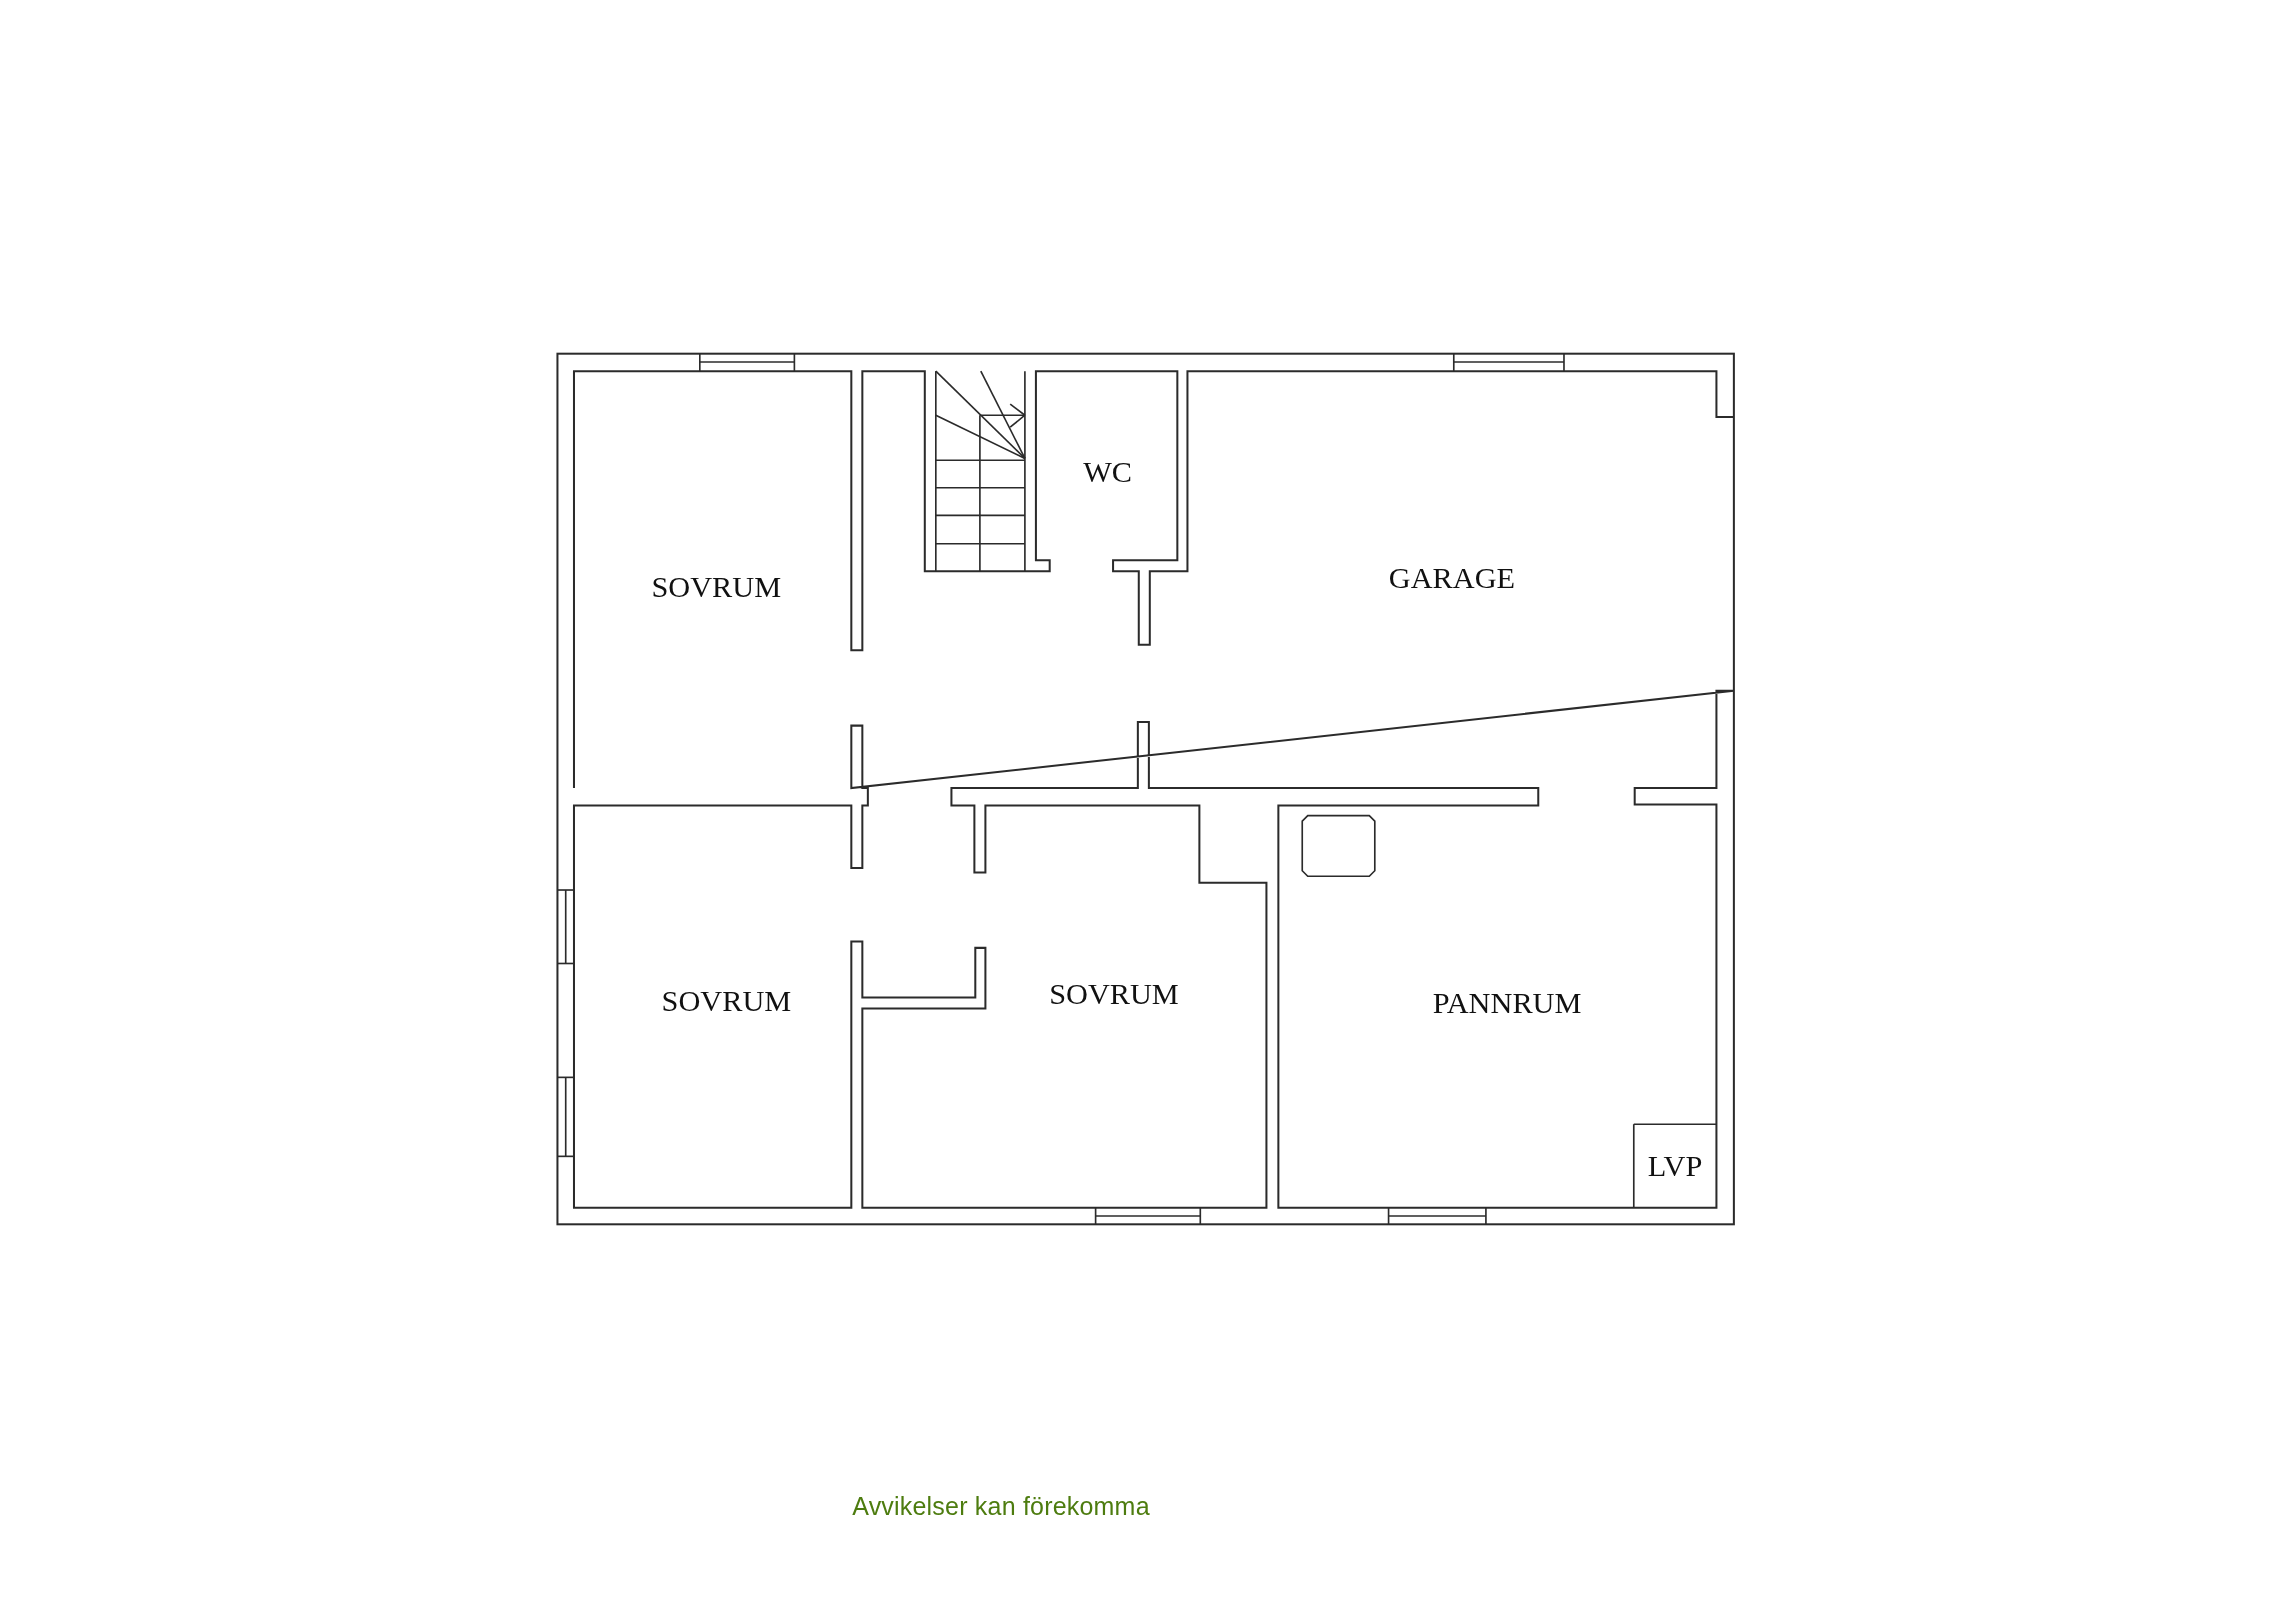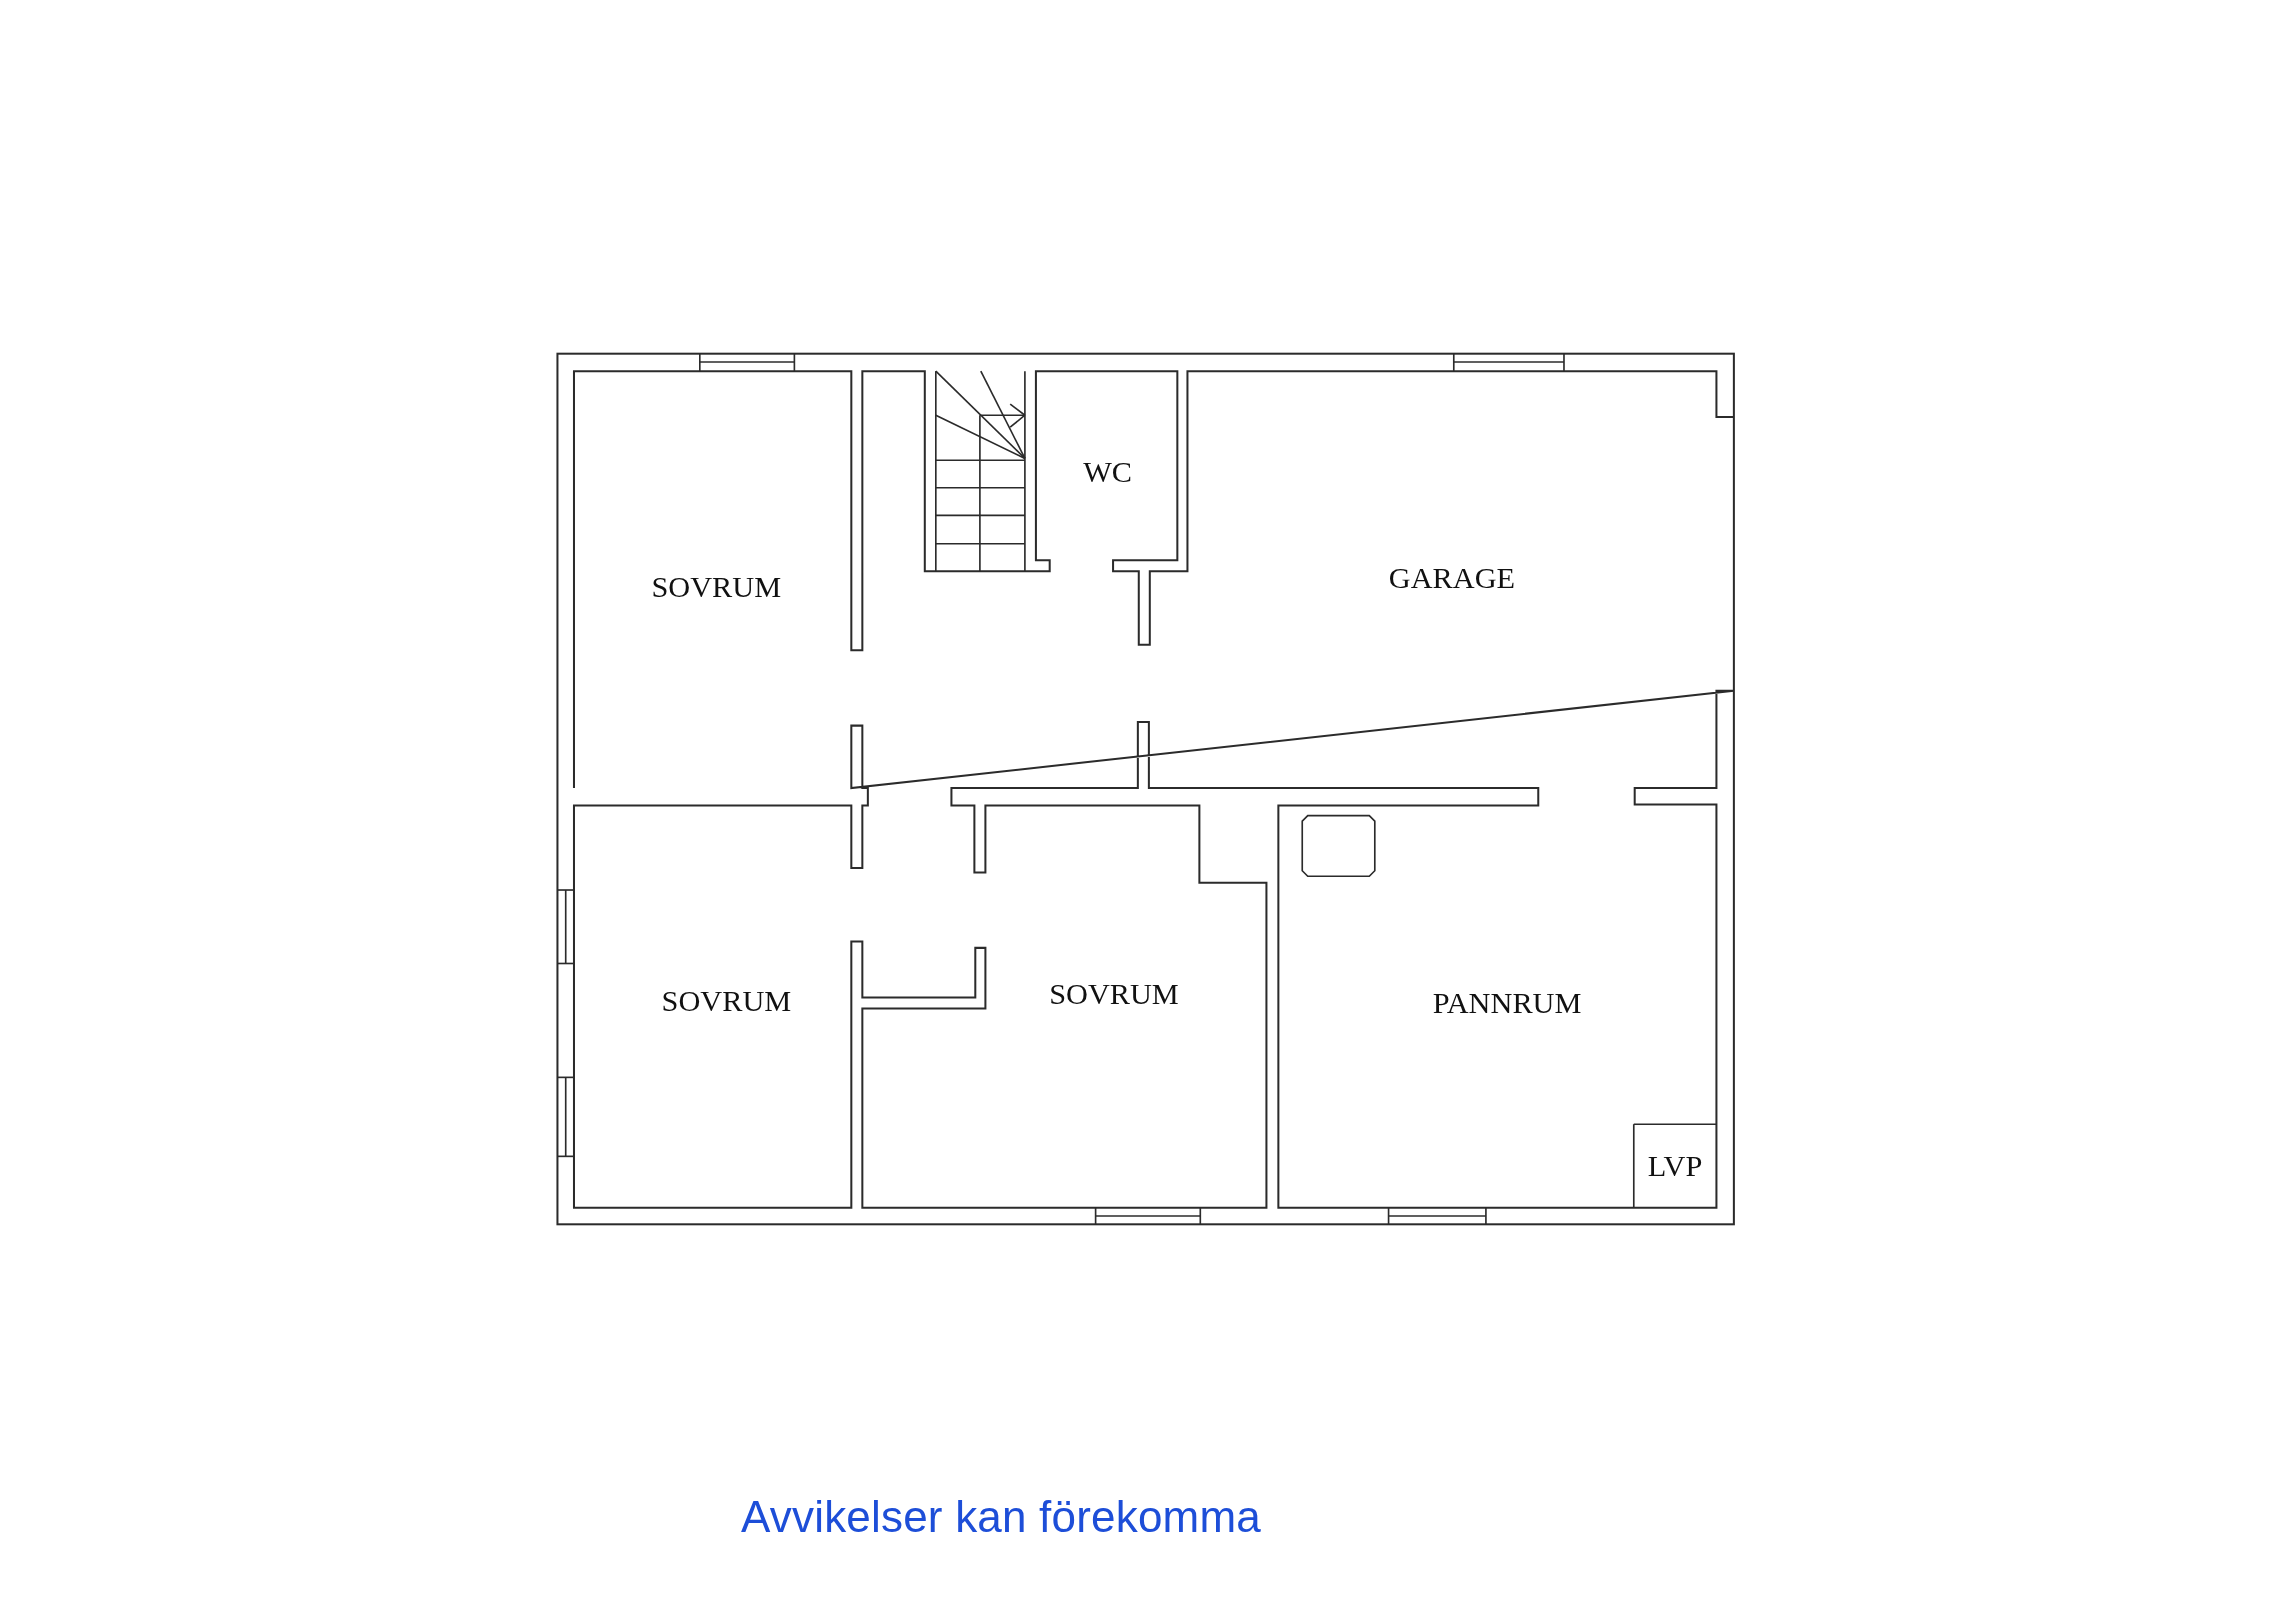--- a/index.html
+++ b/index.html
@@ -4,21 +4,21 @@
 <style>
   html, body { margin: 0; padding: 0; background: #ffffff; }
   body { width: 2295px; height: 1623px; position: relative; overflow: hidden; }
   #floorplan { position: absolute; left: 0; top: 0; width: 2295px; height: 1623px; }
   .wall { fill: none; stroke: #2b2b2b; stroke-width: 2.2; stroke-linejoin: miter; }
   .thin { fill: none; stroke: #2b2b2b; stroke-width: 1.8; }
   .room-label { font-family: "Liberation Serif", "DejaVu Serif", serif; font-size: 33px; fill: #111; }
   .footer {
     position: absolute; left: 0; width: 2002px; top: 1492px;
     text-align: center; font-family: "Liberation Sans", "DejaVu Sans", sans-serif;
-    font-size: 44px; color: #1d4ed8; letter-spacing: 0.2px;
+    font-size: 25px; color: #4d7c0f; letter-spacing: 0.2px;
   }
 </style>
 </head>
 <body>
 
 <svg id="floorplan" viewBox="0 0 2499 1767" xmlns="http://www.w3.org/2000/svg">
 
   <g>
     <rect class="wall" x="607" y="385" width="1281" height="948"></rect>
   </g>

